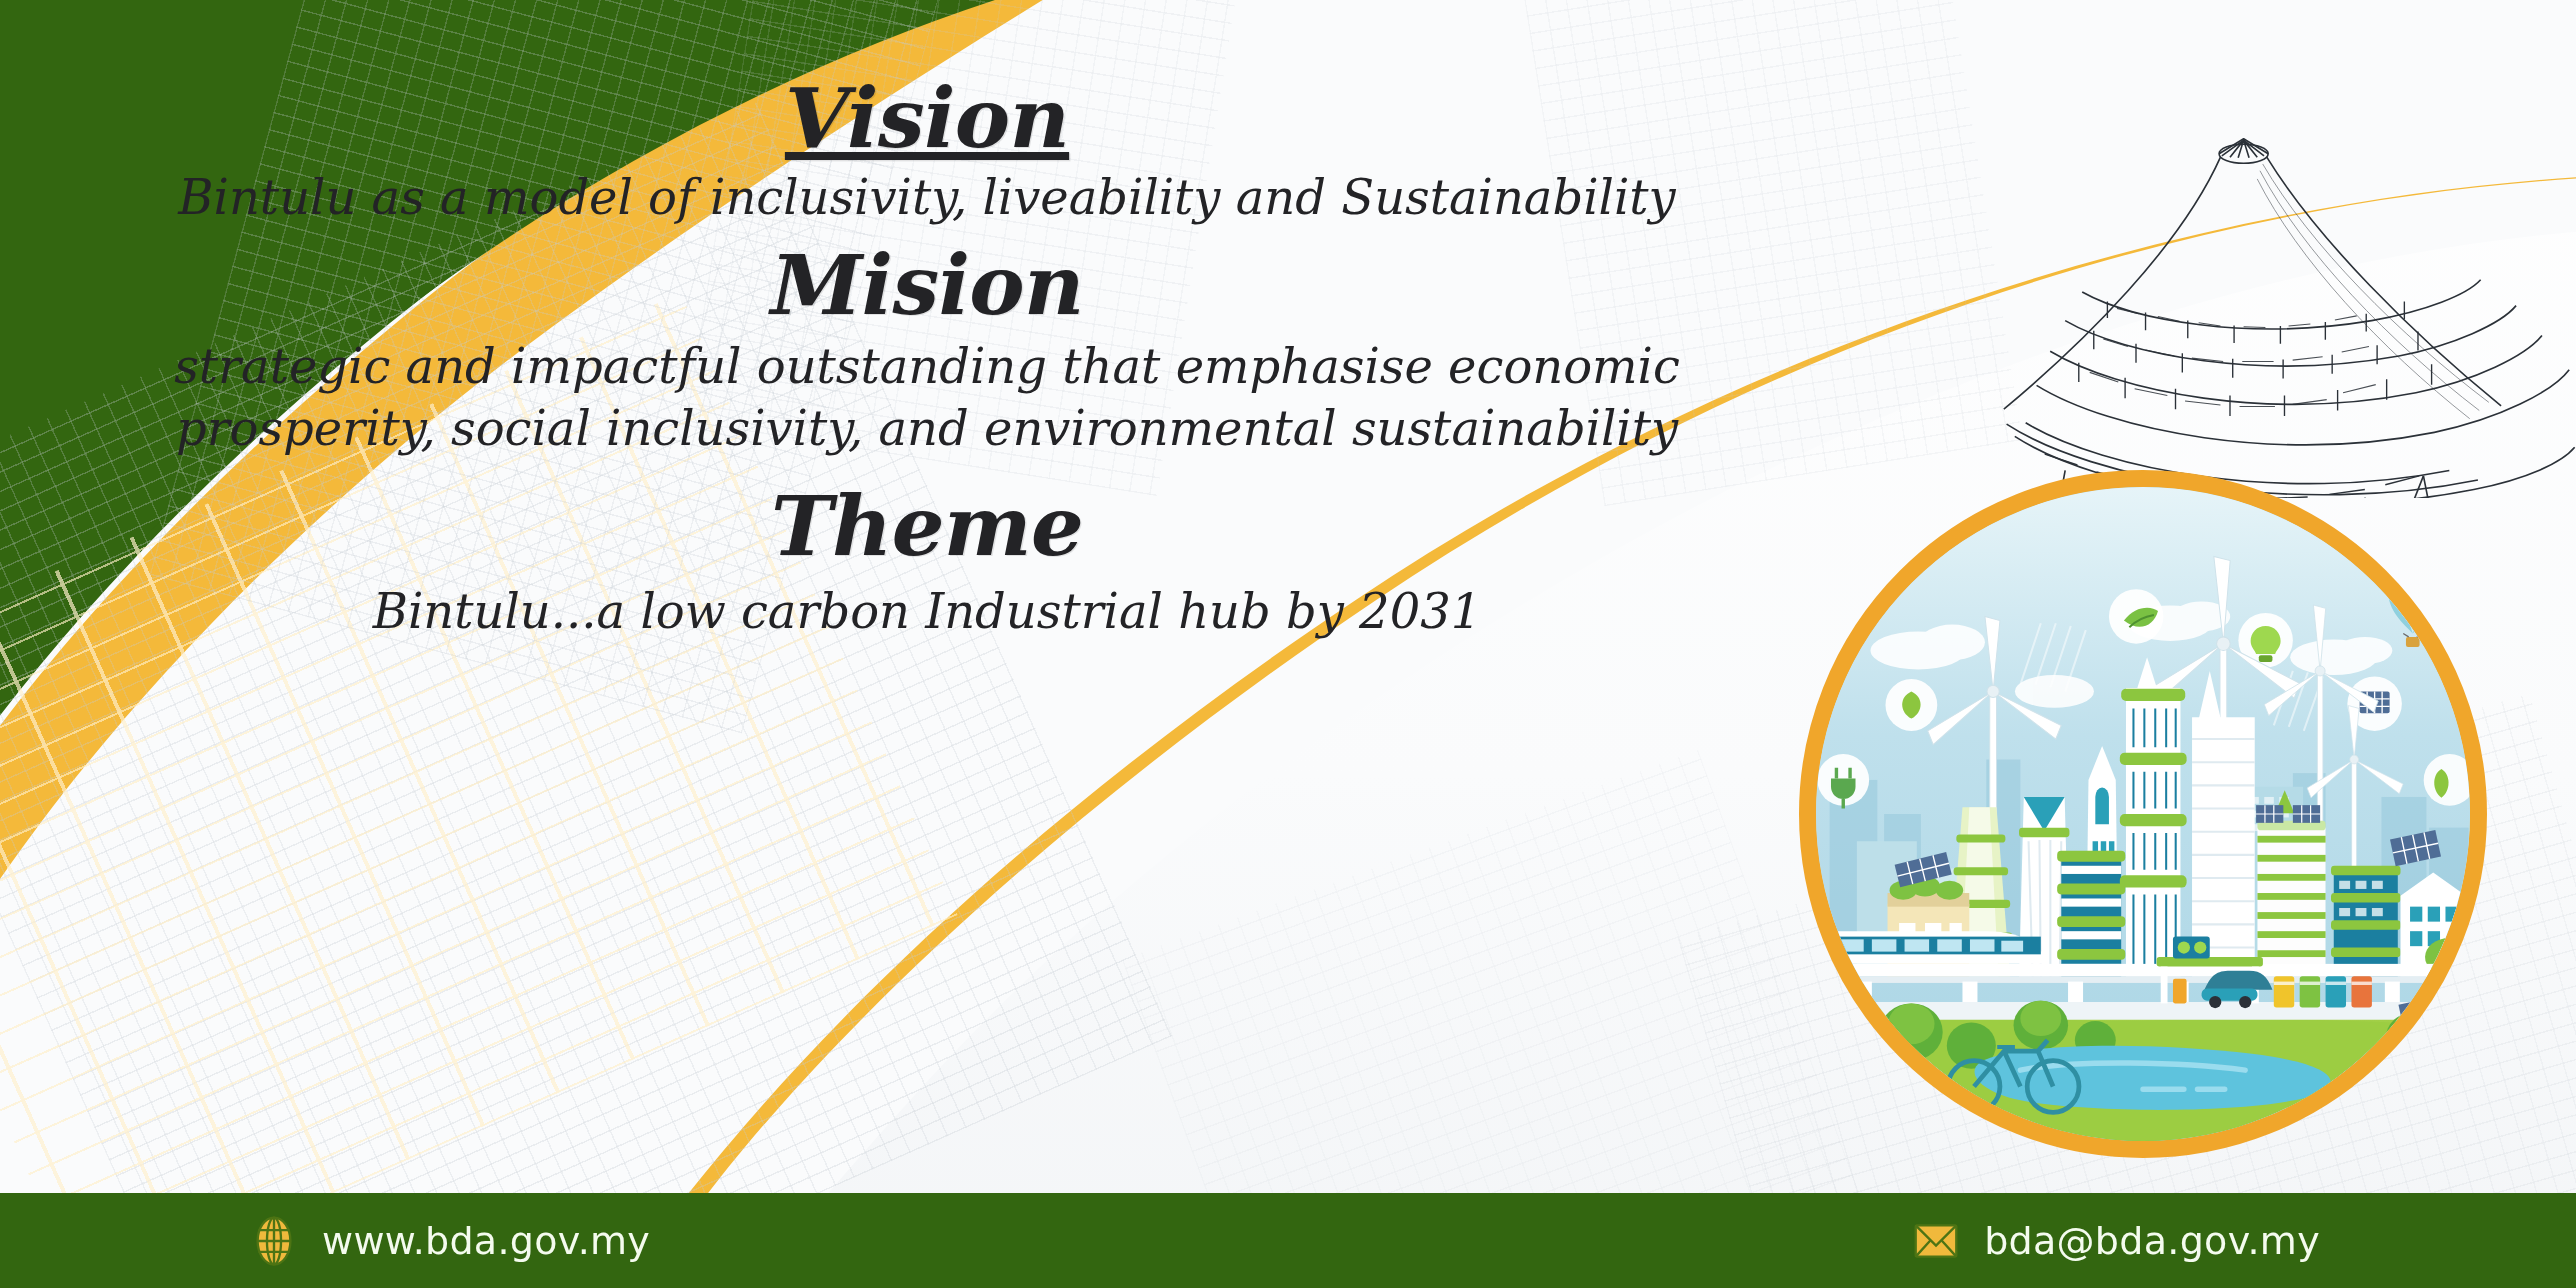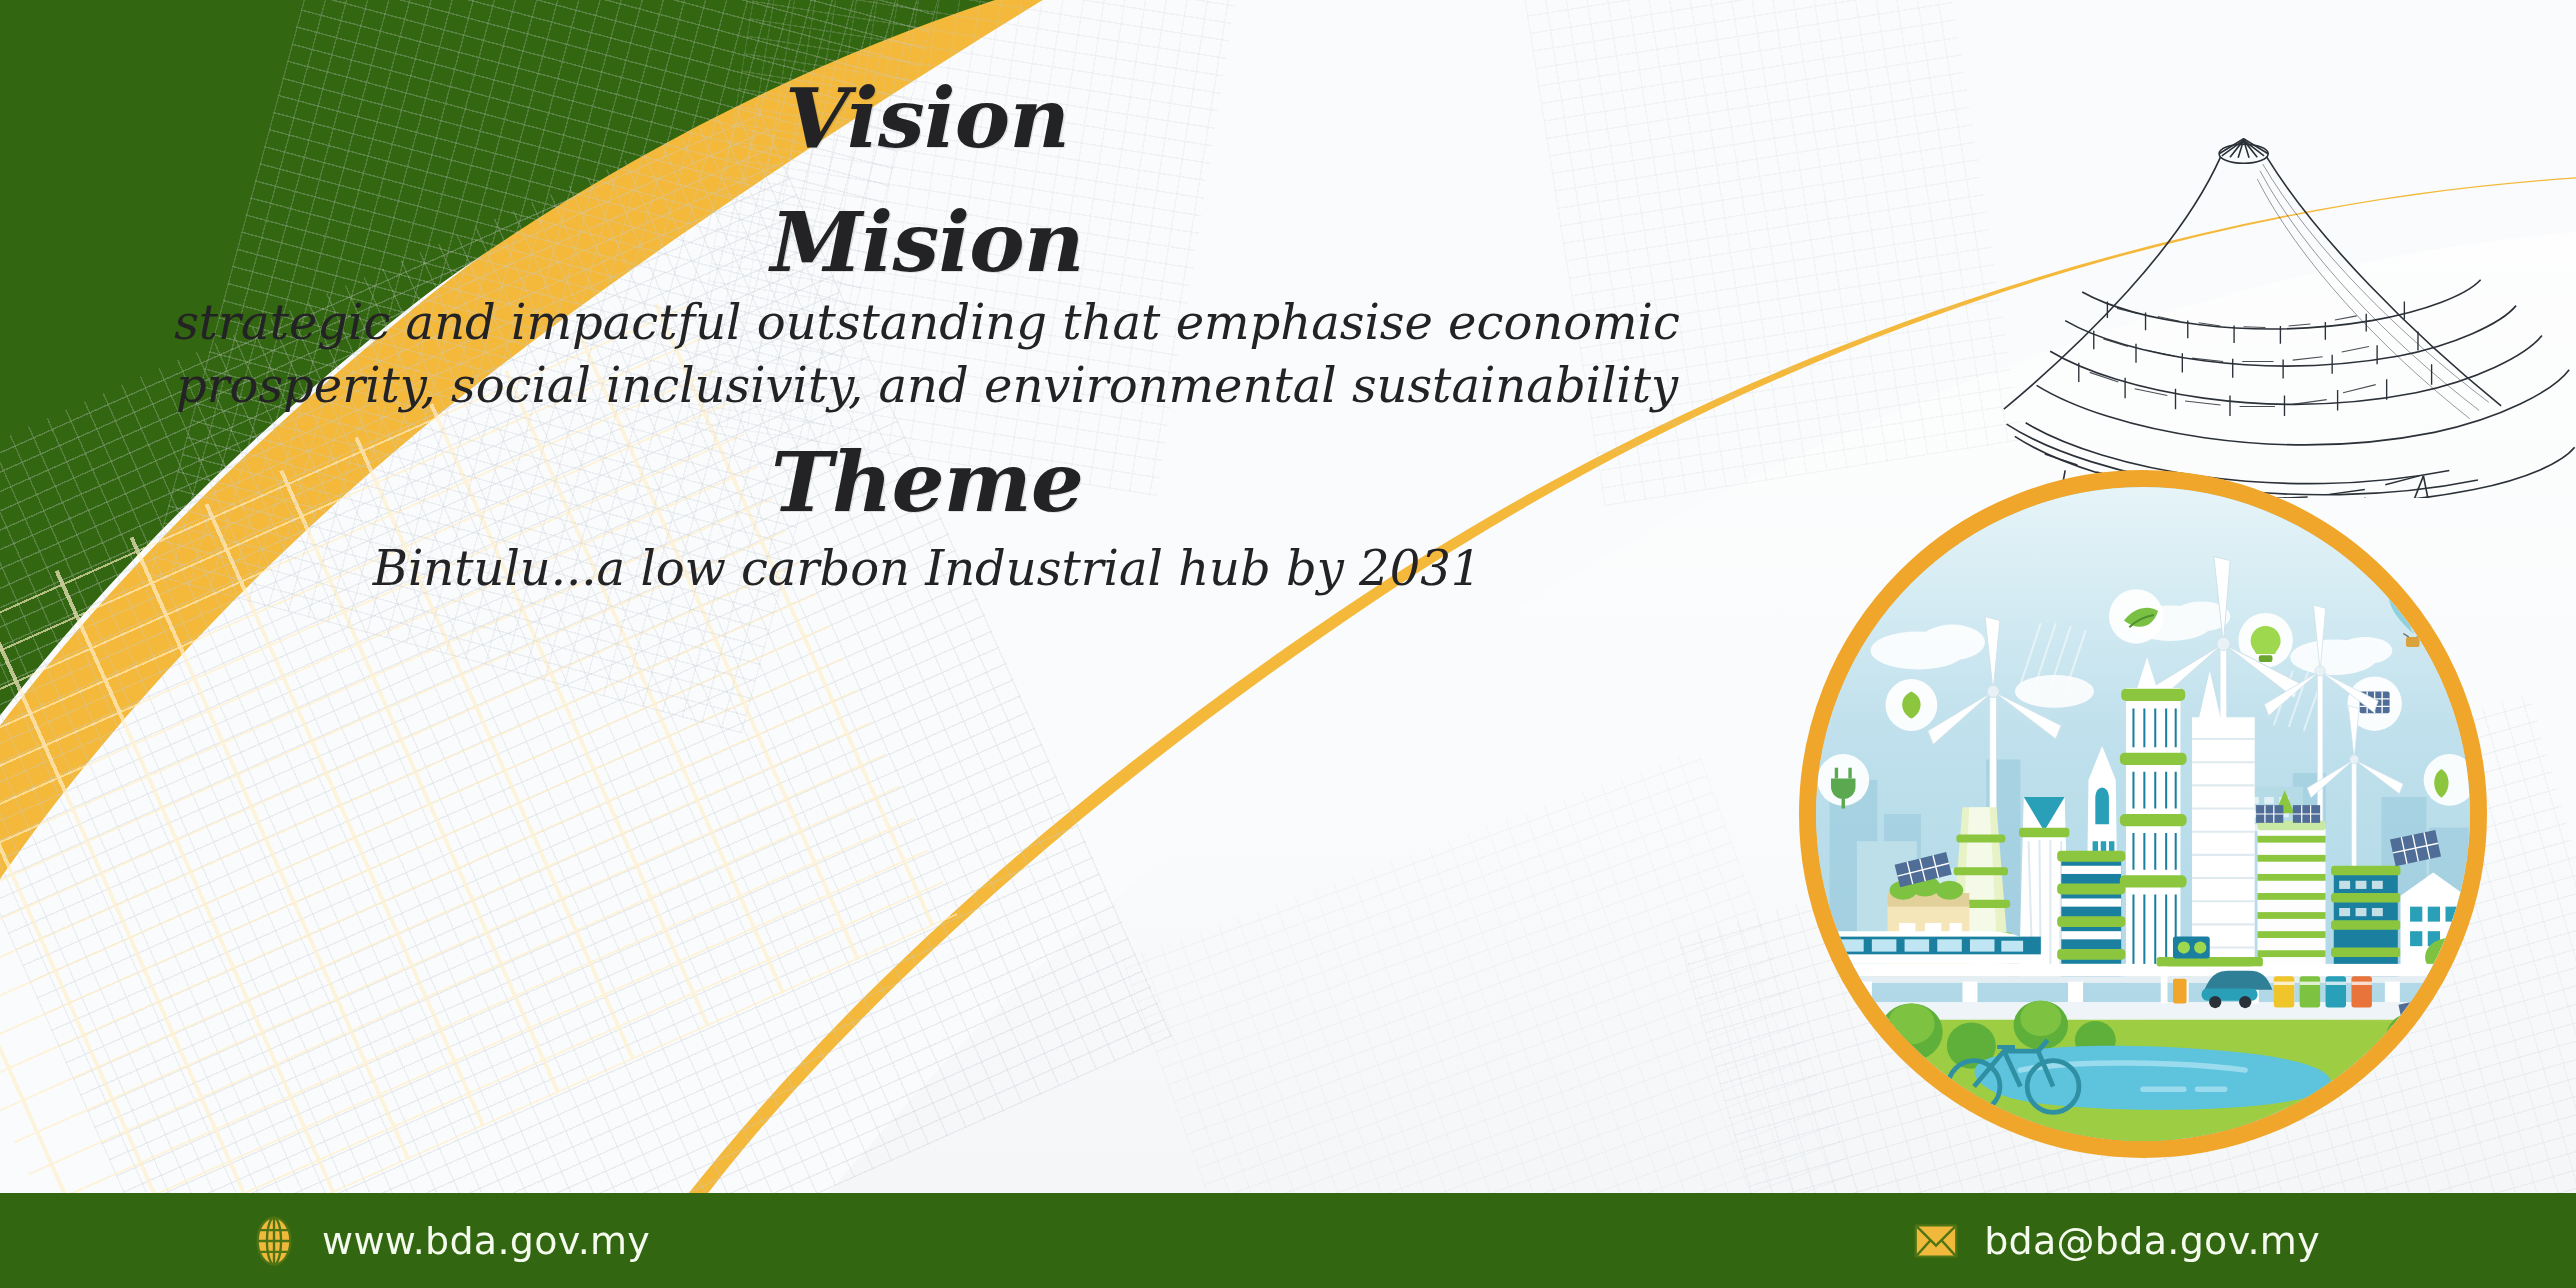--- a/index.html
+++ b/index.html
@@ -62,21 +62,21 @@
     font-style:italic;
     font-weight:400;
     font-size:48px;
     line-height:1.30;
     color:#232326;
     text-align:center;
     white-space:nowrap;
   }
   .block { display:flex; flex-direction:column; align-items:center; }
   .block-vision  { margin-top:0; }
-  .block-vision .heading { margin-bottom:24px; }
+  .block-vision .heading { margin-bottom:5px;text-decoration:underline; }
   .block-mision  { margin-top:15px; }
   .block-mision .heading { margin-bottom:6.8px; }
   .block-theme   { margin-top:24.5px; }
   .block-theme .heading { margin-bottom:12px; }
   .sub-lines { display:flex; flex-direction:column; align-items:center; }
 
   
   .city-circle {
     position:absolute;
     left:1799px; top:470px;
@@ -415,20 +415,23 @@
         <path d="M436,80 C500,200 625,330 758,432"></path>
         <path d="M432,92 C492,210 612,340 744,444"></path>
       </g>
     </g>
   </svg>
 
   <div class="content">
 
     <div class="block block-vision">
       <div class="heading">Vision</div>
+      <div class="sub-lines">
+        <div class="sub">Bintulu as a model of inclusivity, liveability and Sustainability</div>
+      </div>
     </div>
 
     <div class="block block-mision">
       <div class="heading">Mision</div>
       <div class="sub-lines">
         <div class="sub">strategic and impactful outstanding that emphasise economic</div>
         <div class="sub">prosperity, social inclusivity, and environmental sustainability</div>
       </div>
     </div>
 

